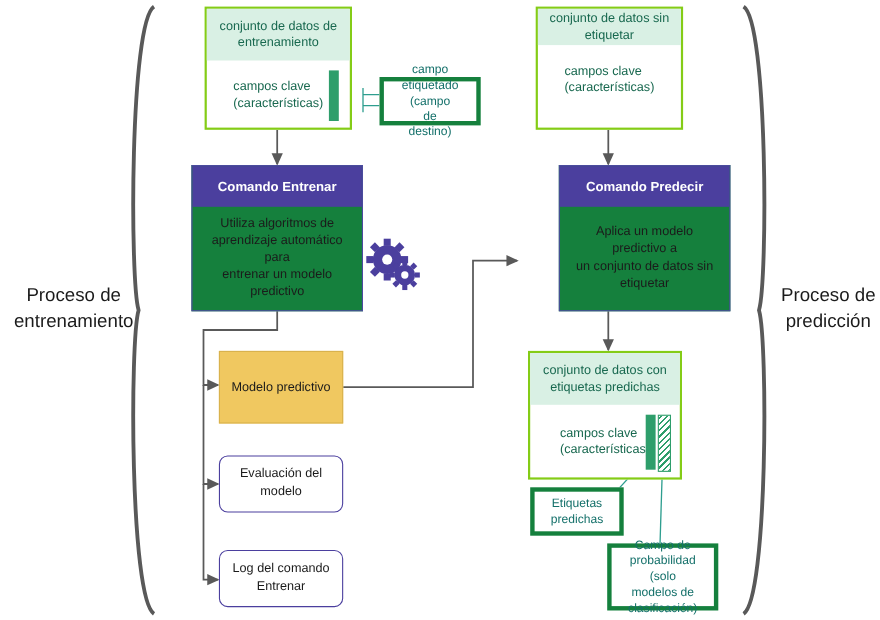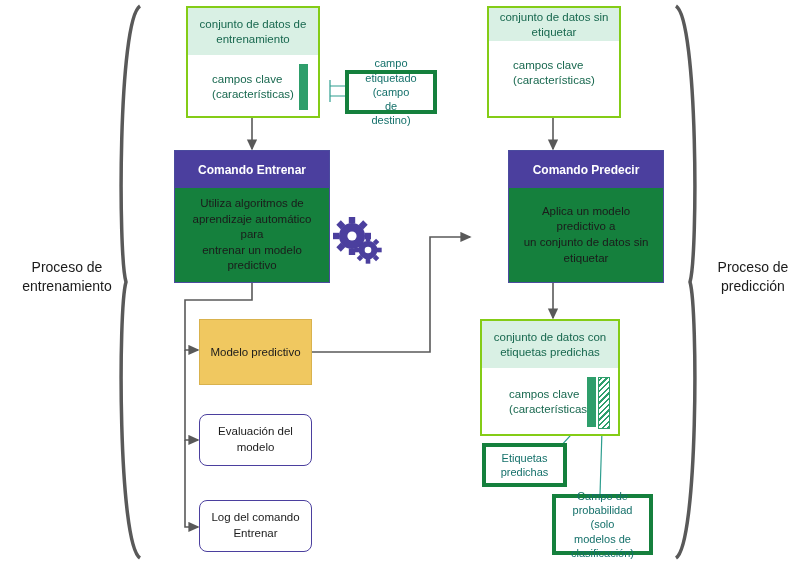--- a/index.html
+++ b/index.html
@@ -14,21 +14,21 @@
     position: relative;
     width: 800px;
     height: 564px;
     overflow: hidden;
     background: #ffffff;
   }
   .abs { position: absolute; box-sizing: border-box; }
 
   
   .side-label {
-    font-size: 14px;
+    font-size: 17px;
     color: #1b1b1b;
     text-align: center;
     line-height: 1.35;
     white-space: pre-line;
   }
 
   
   .dataset-box {
     border: 2px solid #84cc16;
     background: #ffffff;

